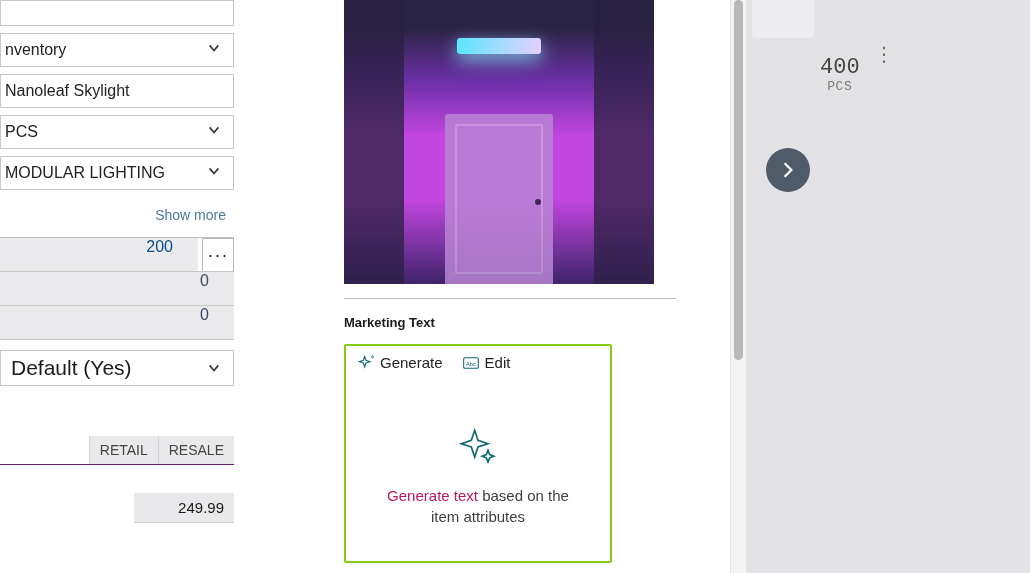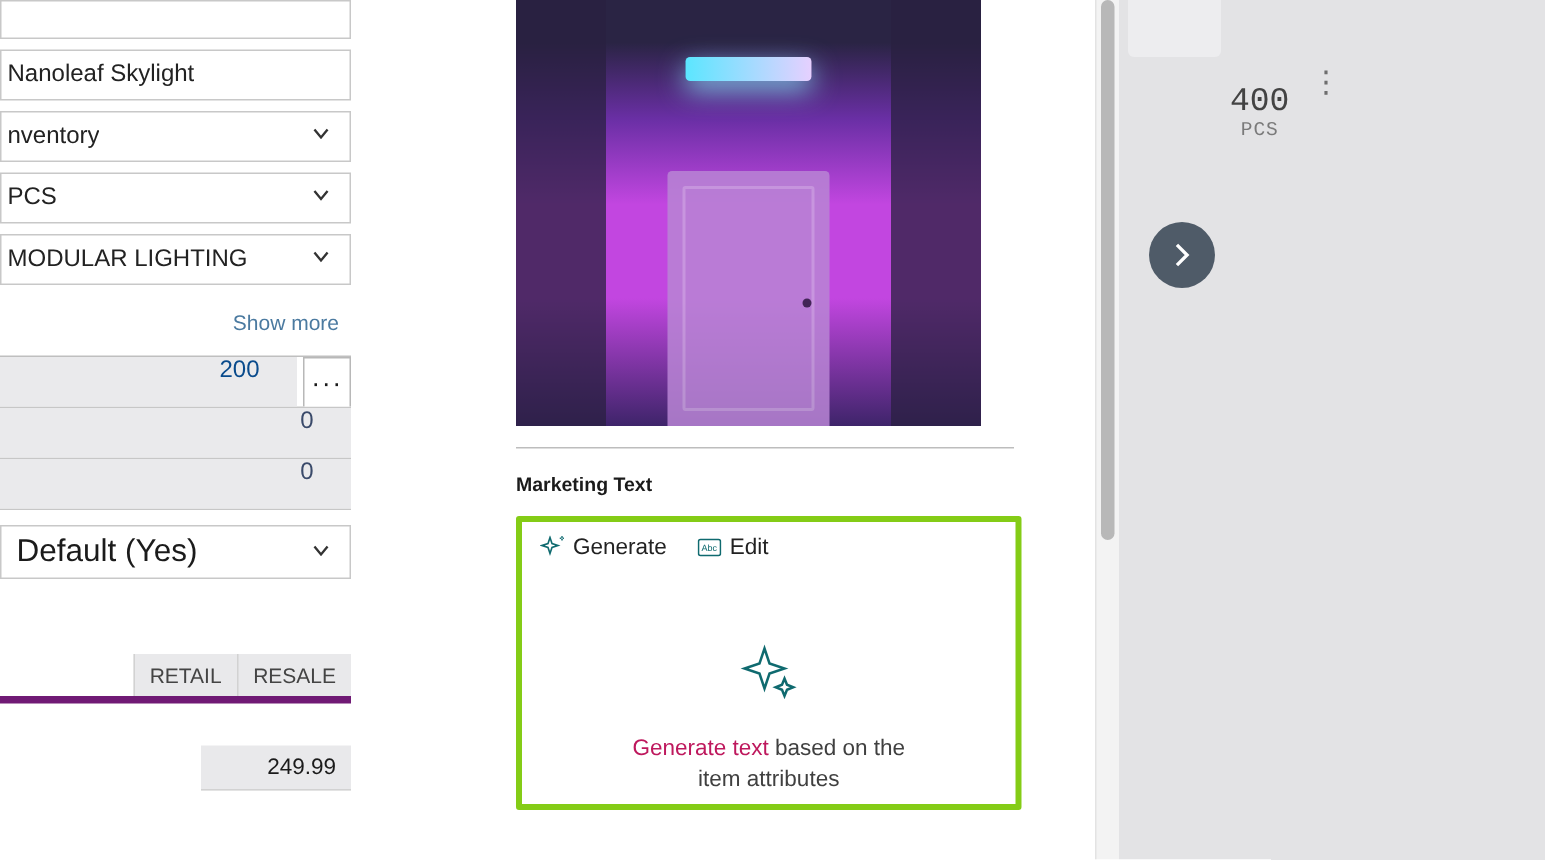--- a/index.html
+++ b/index.html
@@ -90,21 +90,21 @@
       justify-content: space-between;
       padding: 0 10px;
       font-size: 21px;
       margin-top: 10px;
     }
 
     .header-row {
       display: flex;
       justify-content: flex-end;
       gap: 0;
-      border-bottom: 5px solid #701a75;
+      border-bottom: 1px solid #701a75;
       margin-top: 50px;
     }
     .header-cell {
       background: #e9e9eb;
       border-left: 1px solid #d2d2d2;
       padding: 6px 10px;
       font-size: 14px;
       color: #444;
     }
 
@@ -202,23 +202,24 @@
 
     .divider { height: 1px; background: #bdbdbd; margin: 4px 0 16px; }
 
     .section-title {
       font-size: 13px;
       font-weight: 600;
       color: #1b1b1b;
       margin-bottom: 14px;
     }
     .marketing-box {
-      width: 337px;
-      border: 4px solid #84cc16;
+      width: 268px;
+      border: 2px solid #84cc16;
       border-radius: 2px;
+      padding-bottom: 28px;
     }
     .marketing-toolbar {
       display: flex;
       align-items: center;
       gap: 20px;
       padding: 8px 12px 6px;
       font-size: 15px;
       color: #222;
     }
     .tb-item {
@@ -307,29 +308,29 @@
   </style>
 </head>
 <body>
 
 <div class="root">
 
   <div class="left-panel">
     <div class="field-stack">
       <div class="field field-blank"></div>
       <div class="field">
-        <span class="label-clip">Nanoleaf Skylight</span>
-      </div>
-      <div class="field">
         <span class="label-clip">nventory</span>
         <span class="chevron">
           <svg viewBox="0 0 16 16">
               <polyline points="3,5 8,11 13,5"></polyline>
             </svg>
         </span>
+      </div>
+      <div class="field">
+        <span class="label-clip">Nanoleaf Skylight</span>
       </div>
       <div class="field">
         <span class="label-clip">PCS</span>
         <span class="chevron">
           <svg viewBox="0 0 16 16">
               <polyline points="3,5 8,11 13,5"></polyline>
             </svg>
         </span>
       </div>
       <div class="field">

